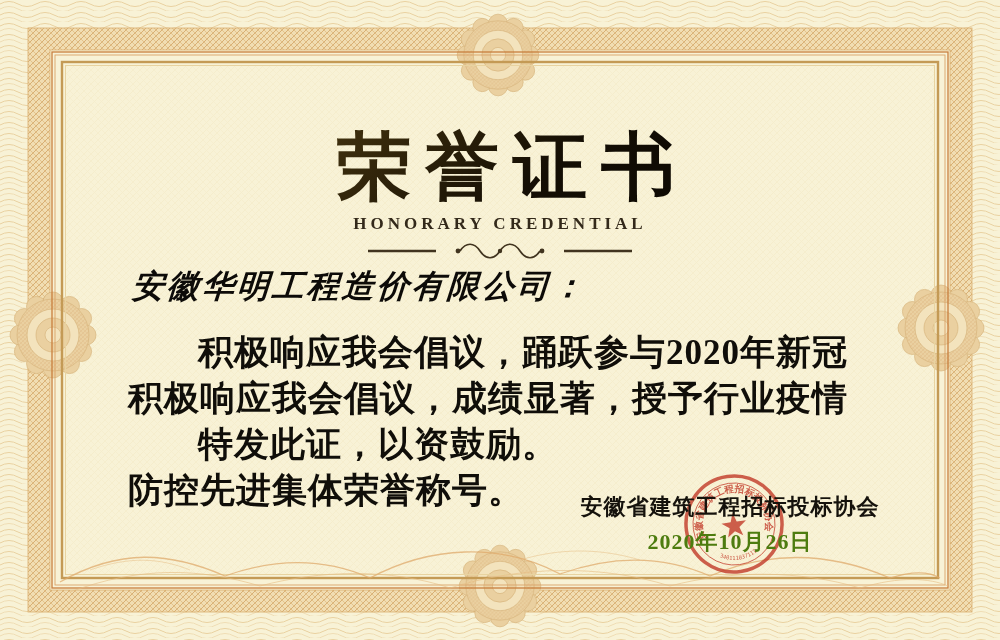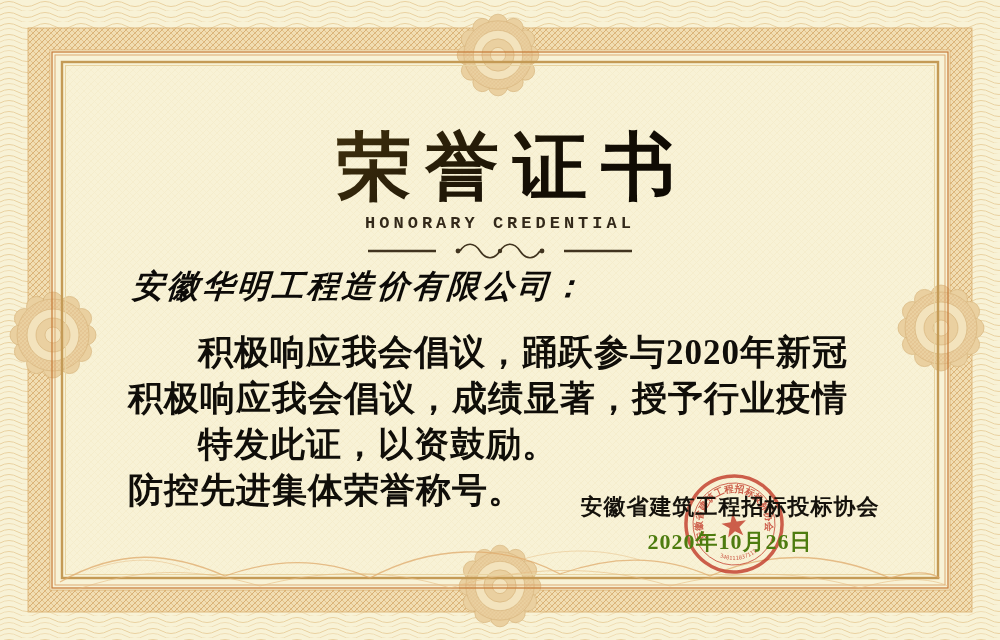--- a/index.html
+++ b/index.html
@@ -13,21 +13,21 @@
   .cert-title{
     left:0;top:124px;width:1000px;text-align:center;
     font-family:"Liberation Sans","DejaVu Sans",sans-serif;
     font-weight:900;font-size:74px;line-height:1.15;
     letter-spacing:14px;padding-left:26px;box-sizing:border-box;
     background:linear-gradient(135deg,#9a7a2e 0%,#46350f 28%,#140e04 55%,#000 100%);
     -webkit-background-clip:text;background-clip:text;color:transparent;
   }
   .cert-subtitle{
     left:0;top:214px;width:1000px;text-align:center;
-    font-family:Liberation Mono, monospace;
+    font-family:Liberation Serif, serif;
     font-weight:700;font-size:17px;letter-spacing:4px;color:#33291a;
   }
   .flourish{left:350px;top:238px;width:300px;height:26px;}
   .recipient{
     left:132px;top:265px;width:700px;
     font-size:32px;font-weight:700;font-style:italic;
     letter-spacing:3px;color:#0d0b08;transform:skewX(-4deg);
   }
   .body-block{left:128px;top:330px;width:748px;color:#100e09;}
   .body-line{

